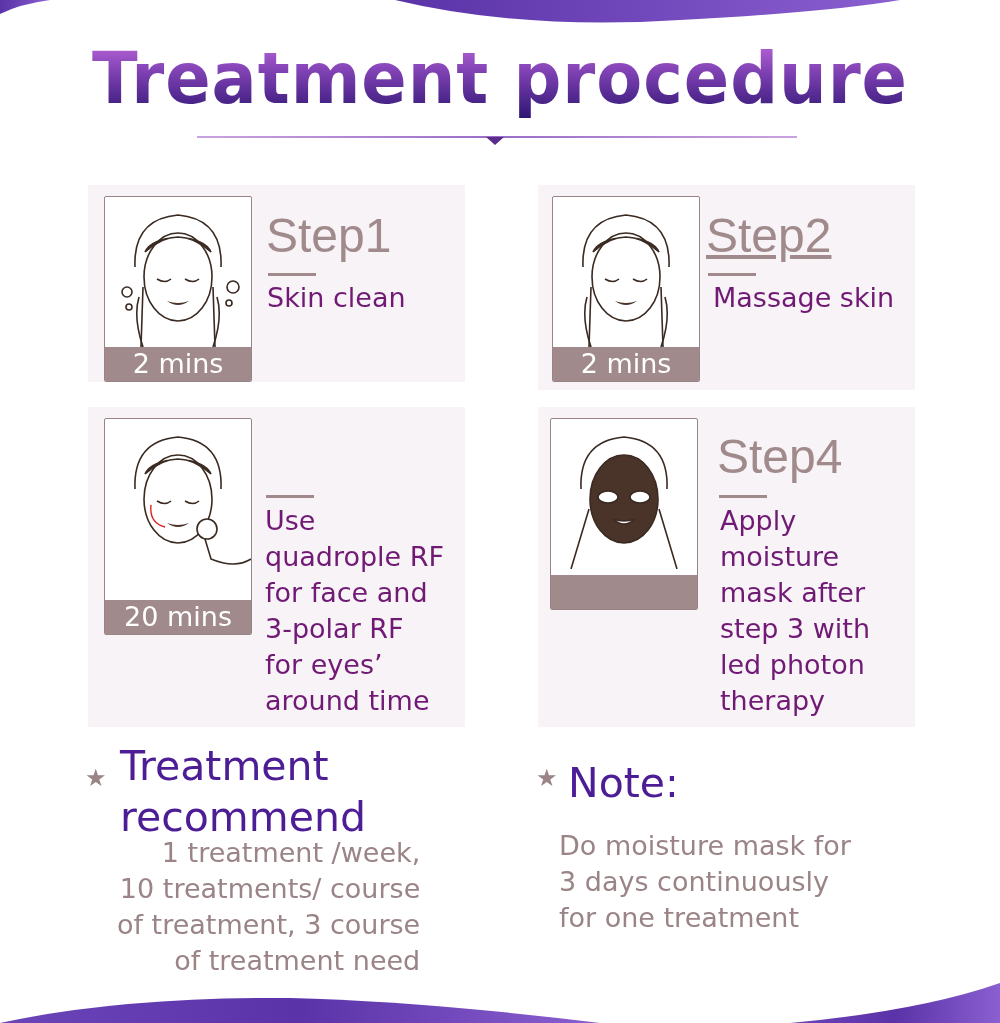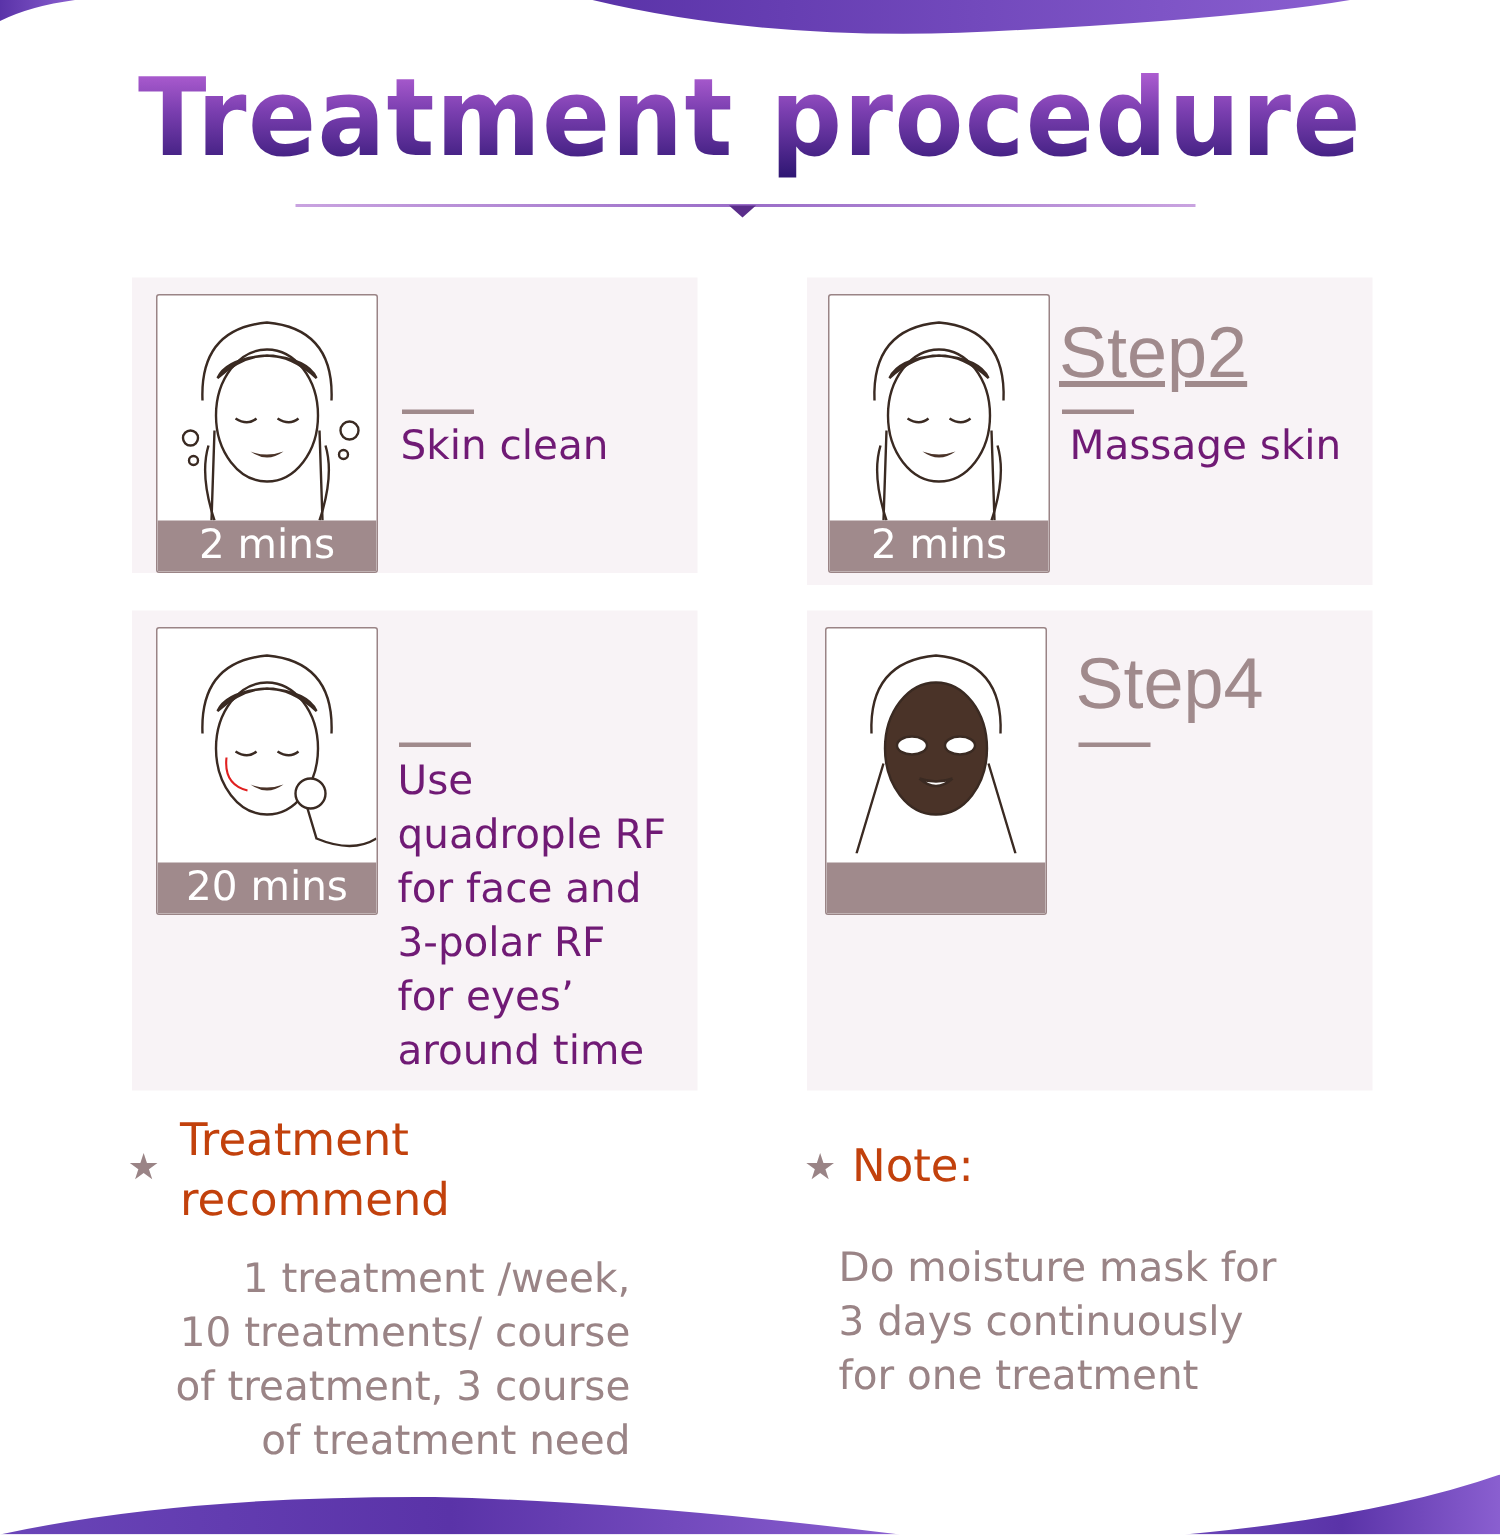--- a/index.html
+++ b/index.html
@@ -36,21 +36,21 @@
   .thumb svg { position: absolute; left: 0; top: 0; width: 146px; height: 150px; }
   .badge {
     position: absolute; left: 0; bottom: 0; width: 100%; height: 34px;
     background: #a08a8c; color: #fff; font-size: 27px; text-align: center; line-height: 34px;
   }
   .step-title { position: absolute; font-family: "Liberation Sans", sans-serif; font-size: 48px; color: #a08a8c; line-height: 52px; }
   .step-rule { position: absolute; width: 48px; height: 3px; background: #a08a8c; }
   .step-desc { position: absolute; font-size: 27px; line-height: 36px; color: #701a75; white-space: pre-line; }
 
   .star { position: absolute; font-size: 24px; color: #9a8486; }
-  .sec-head { position: absolute; font-size: 30px; line-height: 40px; color: #c2410c; white-space: pre-line; }
+  .sec-head { position: absolute; font-size: 41px; line-height: 51px; color: #4c1d95; white-space: pre-line; }
   .sec-body { position: absolute; font-size: 27px; line-height: 36px; color: #9a8486; white-space: pre-line; }
 </style>
 </head>
 <body>
 
 <svg class="wave wave-top" viewBox="0 0 1000 30" preserveAspectRatio="none">
   <defs>
     <linearGradient id="wg1" x1="0" x2="1" y1="0" y2="0">
       <stop offset="0" stop-color="#5a33a8"></stop>
         <stop offset="1" stop-color="#8a5fd0"></stop>
@@ -76,20 +76,21 @@
         <path d="M34,100 q-6,20 4,50 M112,100 q6,20 -4,50"></path>
         <circle cx="22" cy="95" r="5"></circle>
           <circle cx="128" cy="90" r="6"></circle>
           <circle cx="24" cy="110" r="3"></circle>
           <circle cx="124" cy="106" r="3"></circle>
       </g>
       <path d="M62,104 Q73,112 84,104 Q73,108 62,104Z" fill="#4a3328"></path>
     </svg>
     <div class="badge">2 mins</div>
   </div>
+  <div class="step-title" style="left:178px;top:25px;">Step1</div>
   <div class="step-rule" style="left:180px;top:88px;"></div>
   <div class="step-desc" style="left:179px;top:95px;">Skin clean</div>
 </div>
 
 <div class="card" style="left:538px;top:185px;width:377px;height:205px;">
   <div class="thumb" style="left:14px;top:11px;height:186px;">
     <svg viewBox="0 0 146 150">
       <g fill="none" stroke="#3a2a22" stroke-width="1.6">
         <path d="M30,70 Q28,22 73,18 Q118,22 116,70"></path>
         <ellipse cx="73" cy="80" rx="34" ry="44" fill="#fff"></ellipse>
@@ -101,21 +102,21 @@
       <path d="M62,104 Q73,112 84,104 Q73,108 62,104Z" fill="#4a3328"></path>
     </svg>
     <div class="badge">2 mins</div>
   </div>
   <div class="step-title" style="left:168px;top:25px;text-decoration:underline;">Step2</div>
   <div class="step-rule" style="left:170px;top:88px;"></div>
   <div class="step-desc" style="left:175px;top:95px;">Massage skin</div>
 </div>
 
 <div class="card" style="left:88px;top:407px;width:377px;height:320px;">
-  <div class="thumb" style="left:16px;top:11px;height:192px;">
+  <div class="thumb" style="left:16px;top:11px;height:217px;">
     <svg viewBox="0 0 146 150">
       <g fill="none" stroke="#3a2a22" stroke-width="1.6">
         <path d="M30,70 Q28,22 73,18 Q118,22 116,70"></path>
         <ellipse cx="73" cy="80" rx="34" ry="44" fill="#fff"></ellipse>
         <path d="M40,55 Q73,25 106,55 Q100,42 73,40 Q46,42 40,55Z" fill="#4a3328"></path>
         <path d="M52,82 q8,5 14,0 M80,82 q8,5 14,0"></path>
         <circle cx="102" cy="110" r="10" fill="#fff"></circle>
         <path d="M100,120 L106,140 Q130,150 146,140"></path>
       </g>
       <path d="M46,86 Q44,104 60,108" fill="none" stroke="#e02020" stroke-width="1.4"></path>
@@ -141,20 +142,26 @@
         <ellipse cx="57" cy="78" rx="10" ry="6" fill="#fff"></ellipse>
         <ellipse cx="89" cy="78" rx="10" ry="6" fill="#fff"></ellipse>
         <path d="M62,100 Q73,110 84,100 Q73,104 62,100Z" fill="#fff"></path>
         <path d="M38,90 L20,150 M108,90 L126,150"></path>
       </g>
     </svg>
     <div class="badge"></div>
   </div>
   <div class="step-title" style="left:179px;top:24px;">Step4</div>
   <div class="step-rule" style="left:181px;top:88px;"></div>
+  <div class="step-desc" style="left:182px;top:96px;">Apply
+moisture
+mask after
+step 3 with
+led photon
+therapy</div>
 </div>
 
 <div class="star" style="left:85px;top:764px;">★</div>
 <div class="sec-head" style="left:120px;top:741px;">Treatment
 recommend</div>
 <div class="sec-body" style="left:117px;top:835px;text-align:right;">1 treatment /week,
 10 treatments/ course
 of treatment, 3 course
 of treatment need</div>
 

